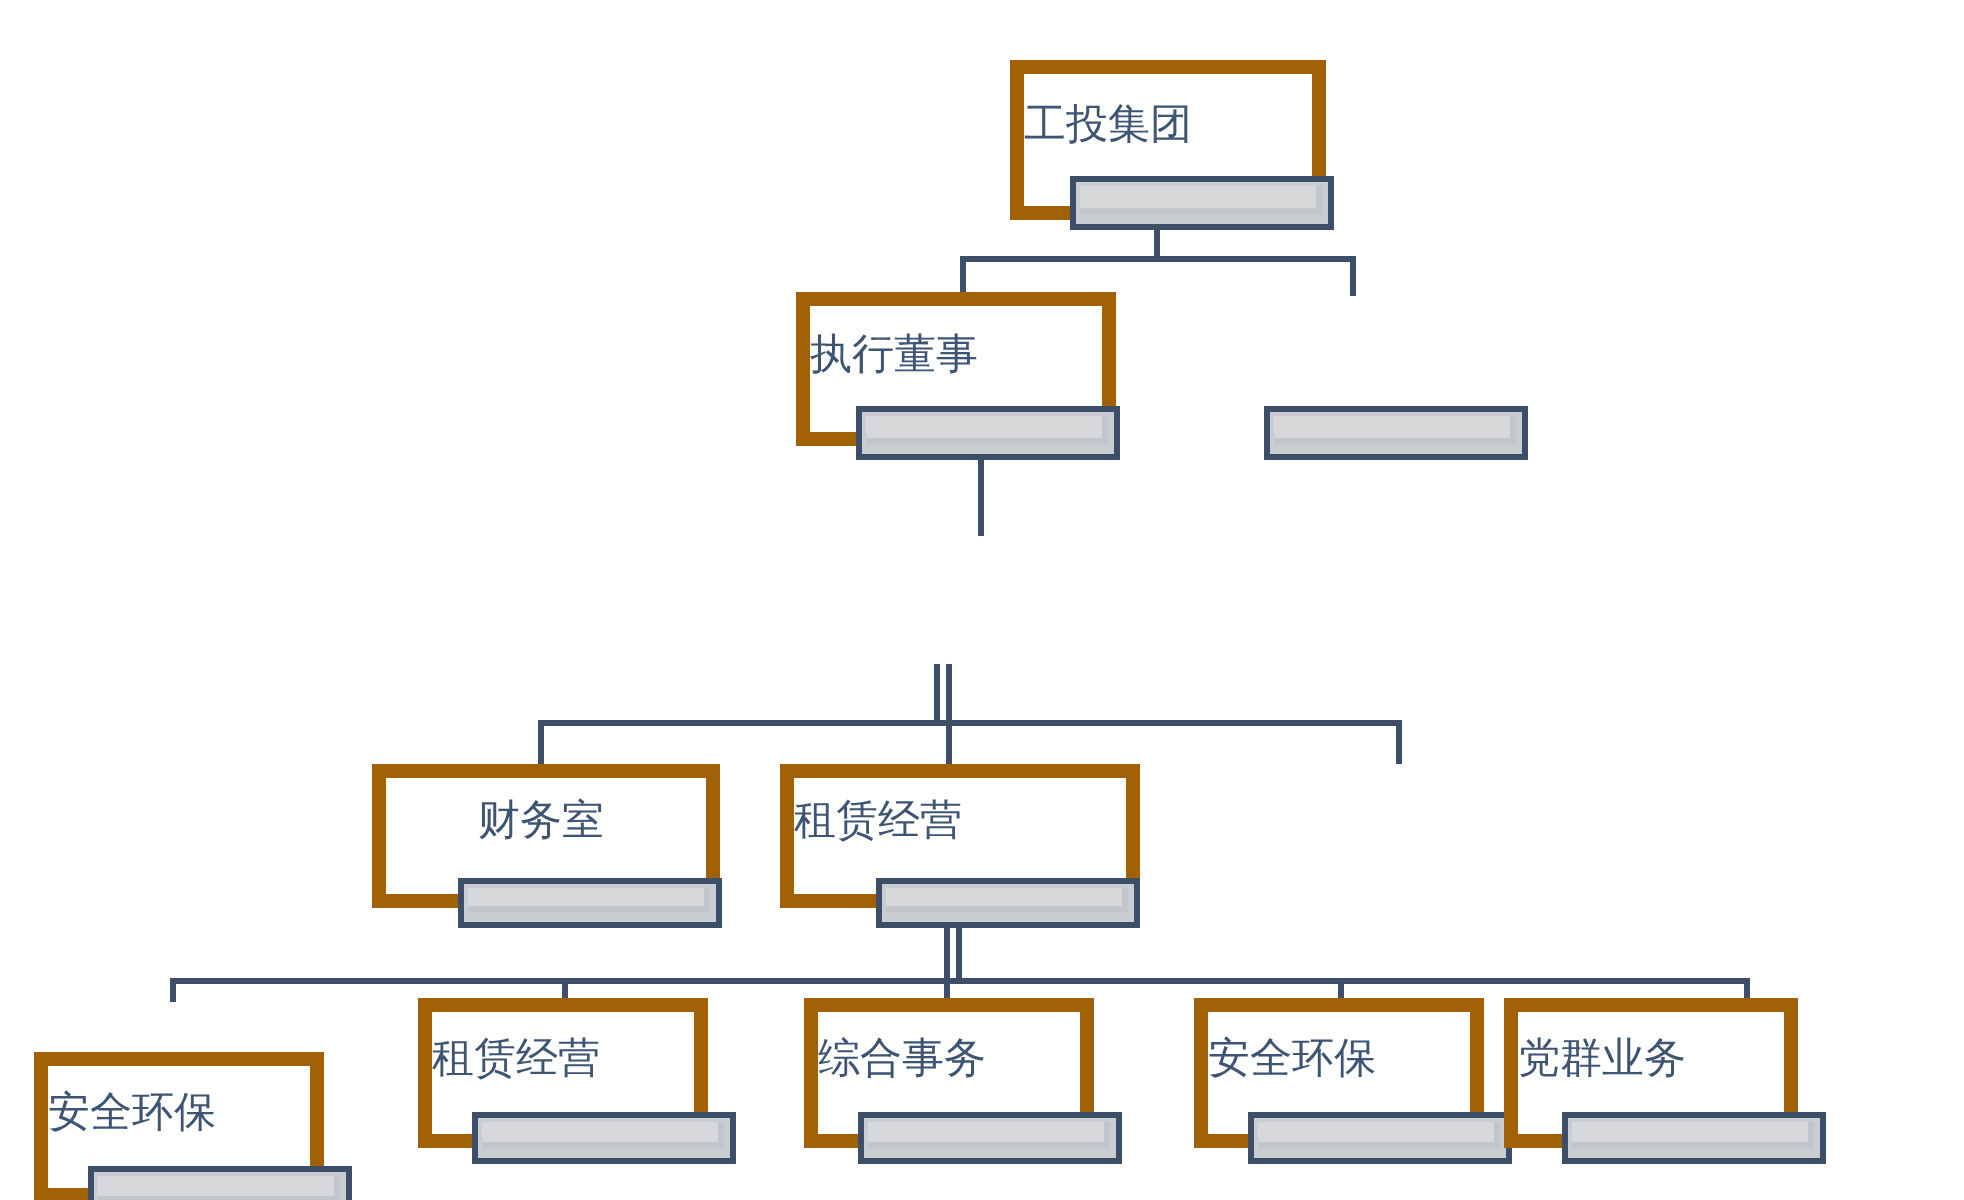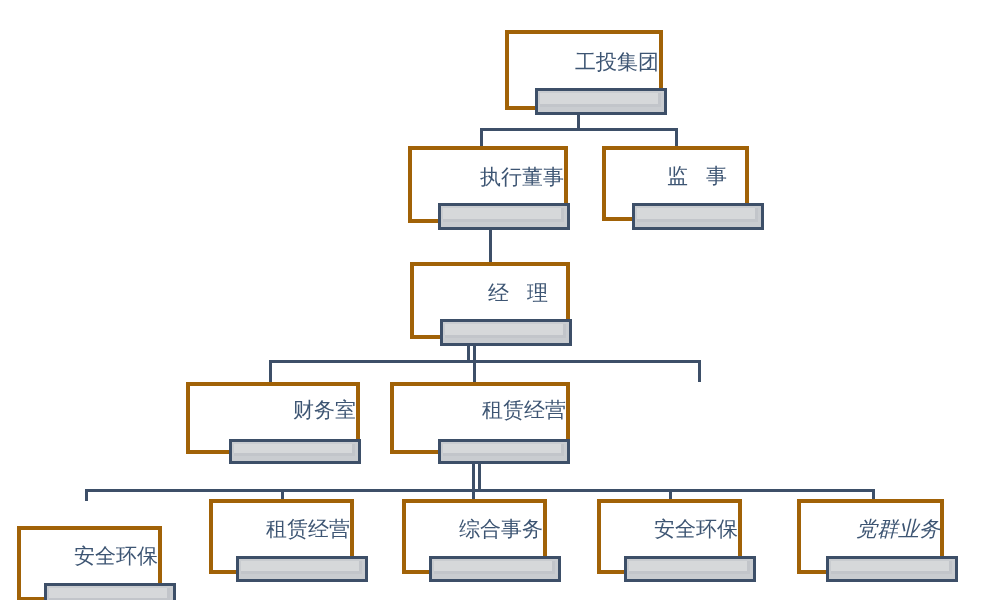--- a/index.html
+++ b/index.html
@@ -27,25 +27,25 @@
 
   
   .node {
     position: absolute;
   }
   .node-box {
     position: absolute;
     left: 0;
     top: 0;
     box-sizing: border-box;
-    border: 4px solid #a16207;
+    border: 7px solid #a16207;
     background: #ffffff;
     display: flex;
     align-items: center;
-    justify-content: flex-end;
+    justify-content: flex-start;
   }
   .node-label {
     color: #3d5573;
     font-size: 21px;
     line-height: 1.1;
     white-space: nowrap;
     text-align: center;
     padding-bottom: 14px;
   }
   .node-label.spaced {
@@ -99,49 +99,38 @@
 
   <div class="node" style="left:505px; top:30px; width:175px; height:85px;">
     <div class="node-box" style="width:158px; height:80px;">
       <span class="node-label">工投集团</span>
     </div>
     <div class="node-bar" style="left:30px; top:58px; width:132px; height:27px;">
       <div class="node-bar-inner"></div>
     </div>
   </div>
 
-  <div class="node" style="left:408px; top:146px; width:175px; height:86px;">
+  <div class="node" style="left:398px; top:146px; width:175px; height:86px;">
     <div class="node-box" style="width:160px; height:77px;">
       <span class="node-label">执行董事</span>
     </div>
     <div class="node-bar" style="left:30px; top:57px; width:132px; height:27px;">
       <div class="node-bar-inner"></div>
     </div>
   </div>
 
   <div class="node" style="left:602px; top:146px; width:175px; height:86px;">
-    <div class="node-box" style="width:147px; height:75px;">
-      <span class="node-label spaced">监事</span>
-    </div>
     <div class="node-bar" style="left:30px; top:57px; width:132px; height:27px;">
       <div class="node-bar-inner"></div>
     </div>
   </div>
 
-  <div class="node" style="left:410px; top:262px; width:175px; height:86px;">
-    <div class="node-box" style="width:160px; height:77px;">
-      <span class="node-label spaced">经理</span>
-    </div>
-    <div class="node-bar" style="left:30px; top:57px; width:132px; height:27px;">
-      <div class="node-bar-inner"></div>
-    </div>
-  </div>
 
   <div class="node" style="left:186px; top:382px; width:180px; height:84px;">
-    <div class="node-box" style="width:174px; height:72px;">
+    <div class="node-box" style="width:174px; height:72px;padding-left:46px;">
       <span class="node-label">财务室</span>
     </div>
     <div class="node-bar" style="left:43px; top:57px; width:132px; height:25px;">
       <div class="node-bar-inner"></div>
     </div>
   </div>
 
   <div class="node" style="left:390px; top:382px; width:185px; height:84px;">
     <div class="node-box" style="width:180px; height:72px;">
       <span class="node-label">租赁经营</span>
@@ -181,21 +170,21 @@
 
   <div class="node" style="left:597px; top:499px; width:165px; height:85px;">
     <div class="node-box" style="width:145px; height:75px;">
       <span class="node-label">安全环保</span>
     </div>
     <div class="node-bar" style="left:27px; top:57px; width:132px; height:26px;">
       <div class="node-bar-inner"></div>
     </div>
   </div>
 
-  <div class="node" style="left:797px; top:499px; width:168px; height:85px;font-style:italic;">
+  <div class="node" style="left:752px; top:499px; width:168px; height:85px;">
     <div class="node-box" style="width:147px; height:75px;">
       <span class="node-label">党群业务</span>
     </div>
     <div class="node-bar" style="left:29px; top:57px; width:132px; height:26px;">
       <div class="node-bar-inner"></div>
     </div>
   </div>
 
 </div>
 

